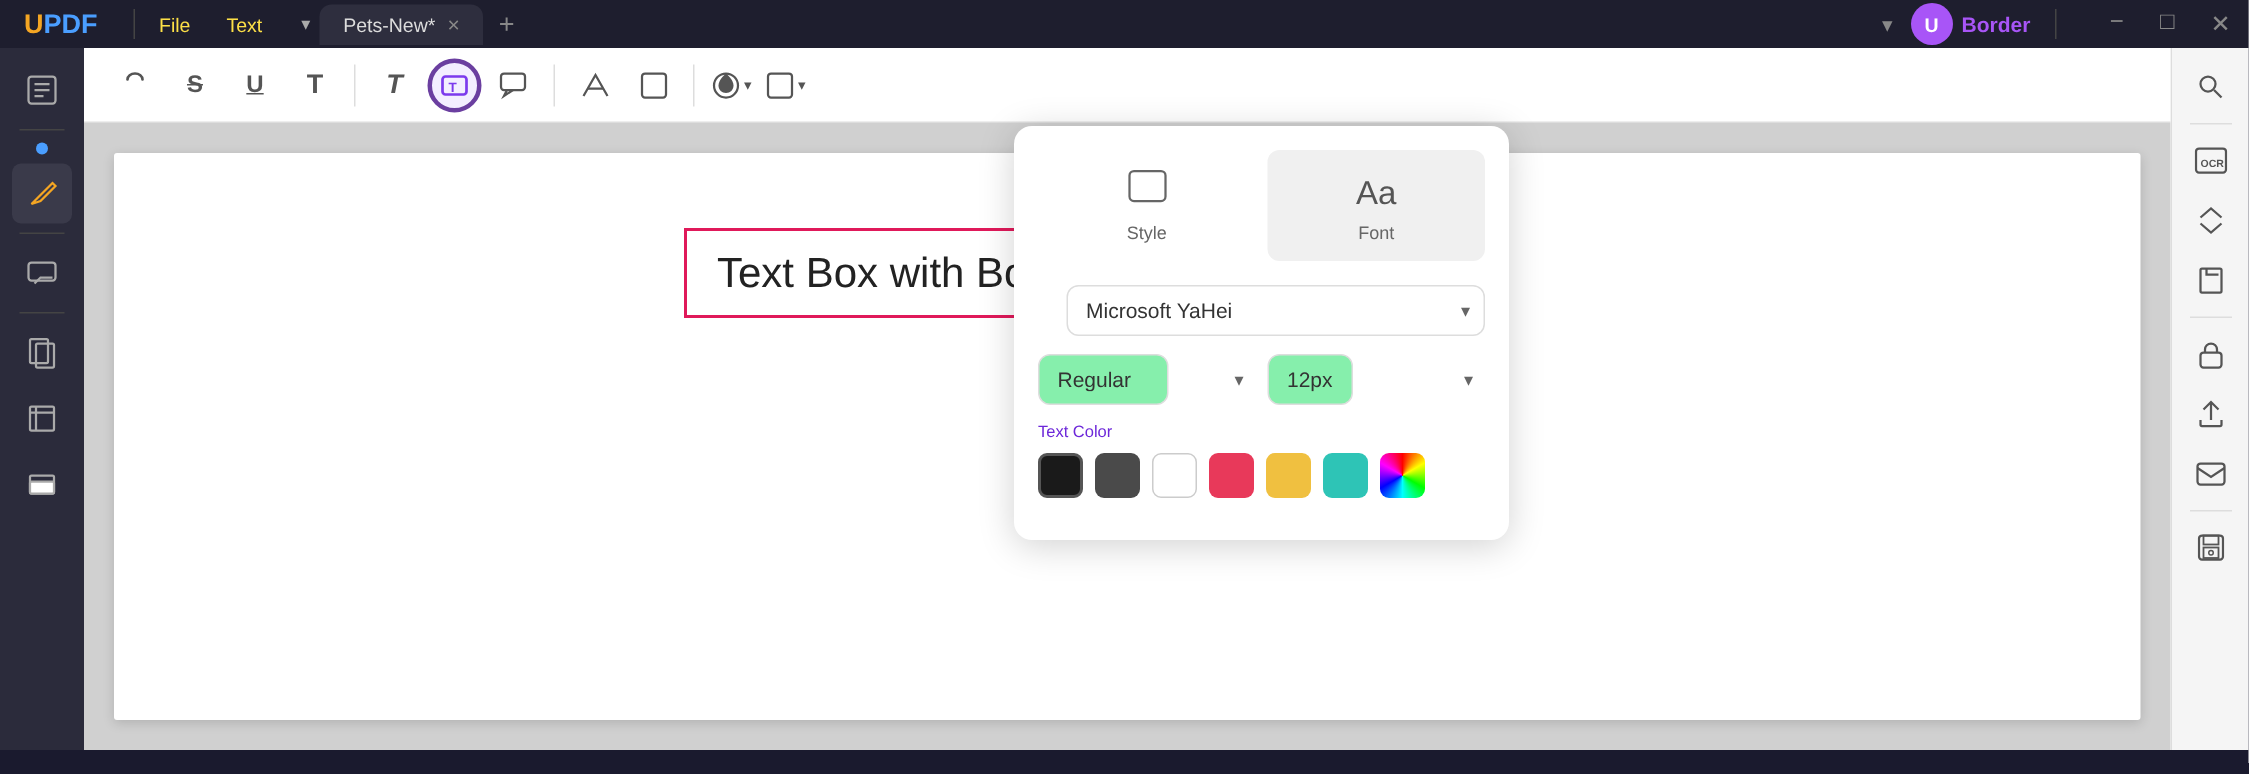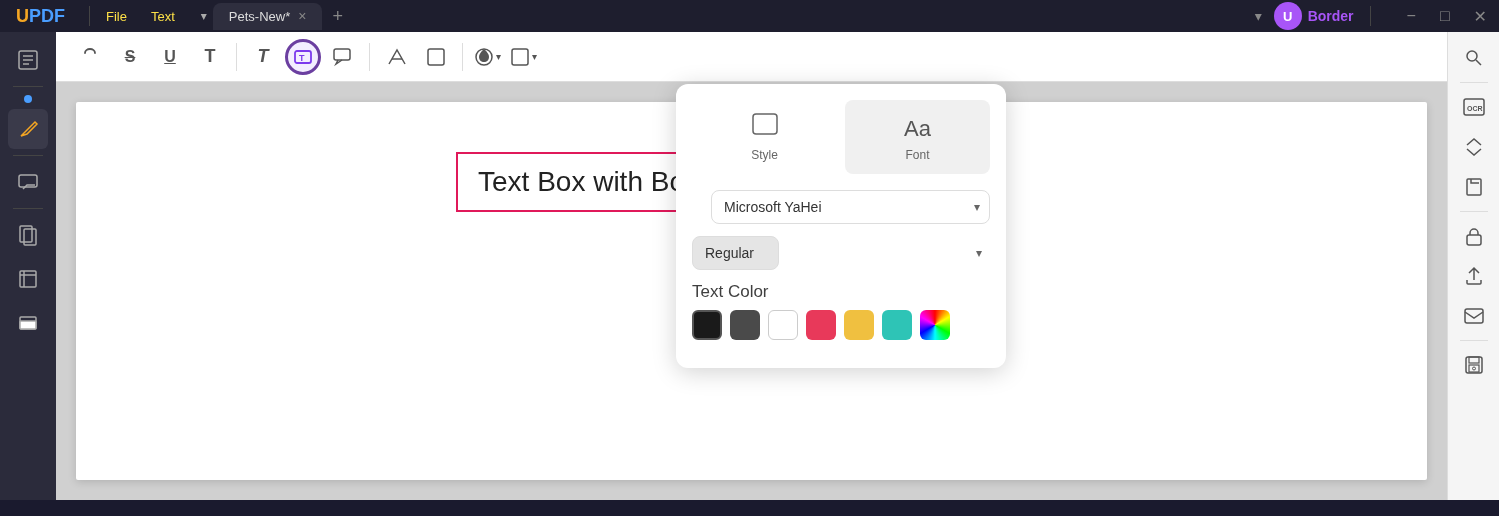--- a/index.html
+++ b/index.html
@@ -242,28 +242,28 @@
     .panel-row {
       display: flex;
       gap: 8px;
     }
     .panel-select-half {
       flex: 1;
       padding: 8px 12px;
       border: 1px solid #ddd;
       border-radius: 8px;
       font-size: 14px;
-      background: #e5e5e5;
+      background: #86efac;
       appearance: none;
       cursor: pointer;
       color: #333;
     }
     .panel-label {
-      font-size: 17px;
-      color: #404040;
+      font-size: 11px;
+      color: #6d28d9;
       margin-bottom: 8px;
       margin-top: 4px;
     }
     .color-swatches {
       display: flex;
       gap: 8px;
       align-items: center;
     }
     .color-swatch {
       width: 30px; height: 30px;
@@ -537,20 +537,32 @@
         <div class="panel-section">
           <div class="panel-row">
             <div class="select-wrapper-half">
               <select class="panel-select-half">
                 <option>Regular</option>
                 <option>Bold</option>
                 <option>Italic</option>
                 <option>Bold Italic</option>
               </select>
             </div>
+            <div class="select-wrapper-half">
+              <select class="panel-select-half">
+                <option>8px</option>
+                <option>10px</option>
+                <option selected="">12px</option>
+                <option>14px</option>
+                <option>16px</option>
+                <option>18px</option>
+                <option>24px</option>
+                <option>36px</option>
+              </select>
+            </div>
           </div>
         </div>
 
         <div class="panel-section">
           <div class="panel-label">Text Color</div>
           <div class="color-swatches">
             <div class="color-swatch selected" style="background:#1a1a1a; border:2px solid #555;"></div>
             <div class="color-swatch" style="background:#4a4a4a;"></div>
             <div class="color-swatch bordered" style="background:#fff; border:1px solid #ccc;"></div>
             <div class="color-swatch" style="background:#e8395a;"></div>

